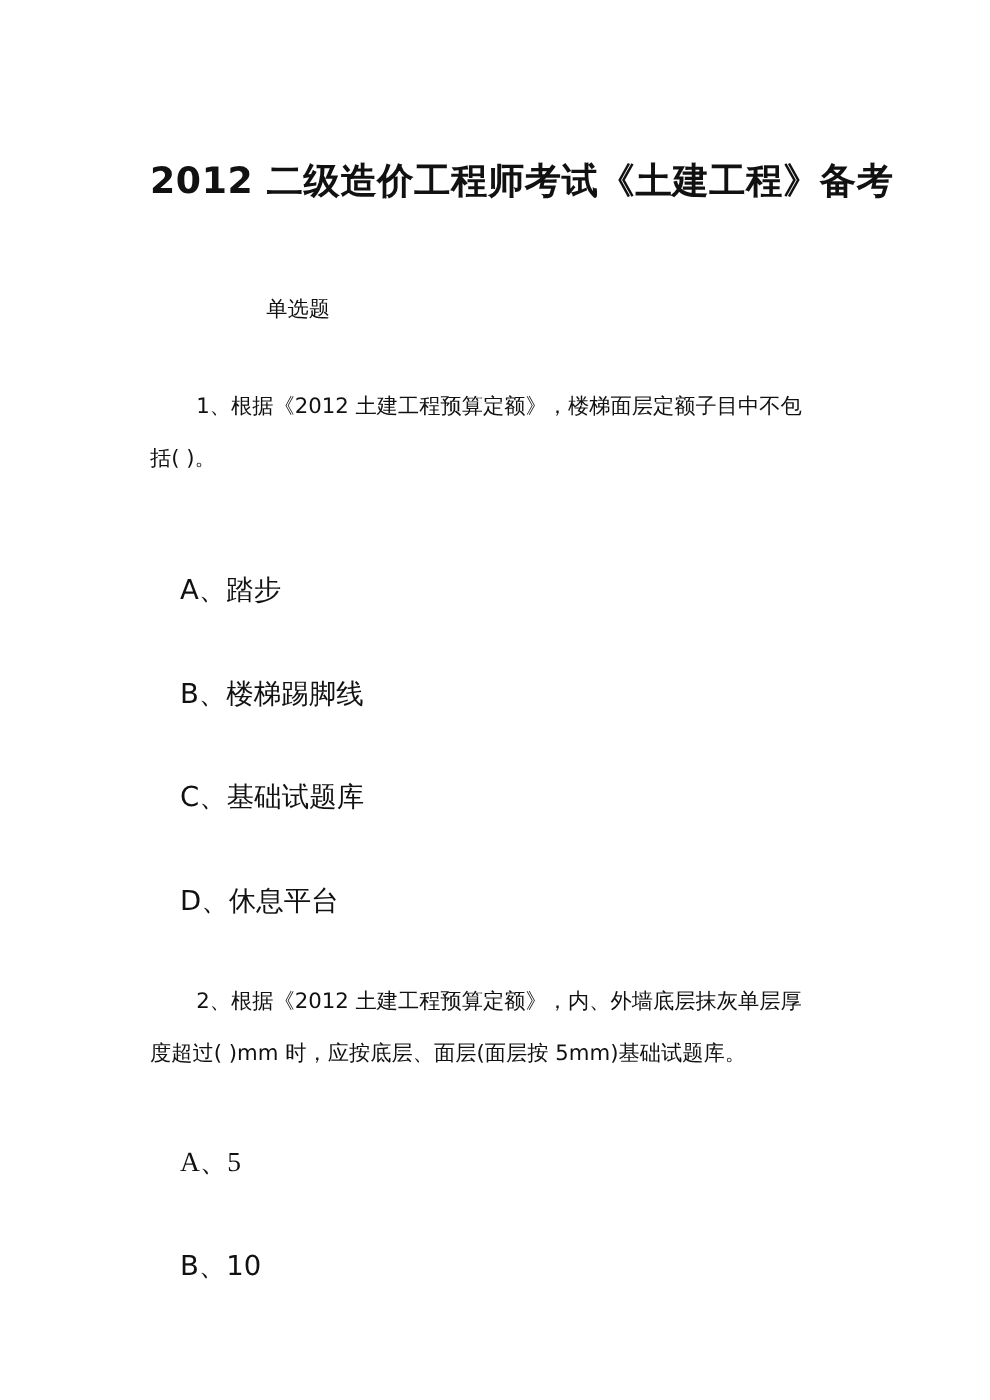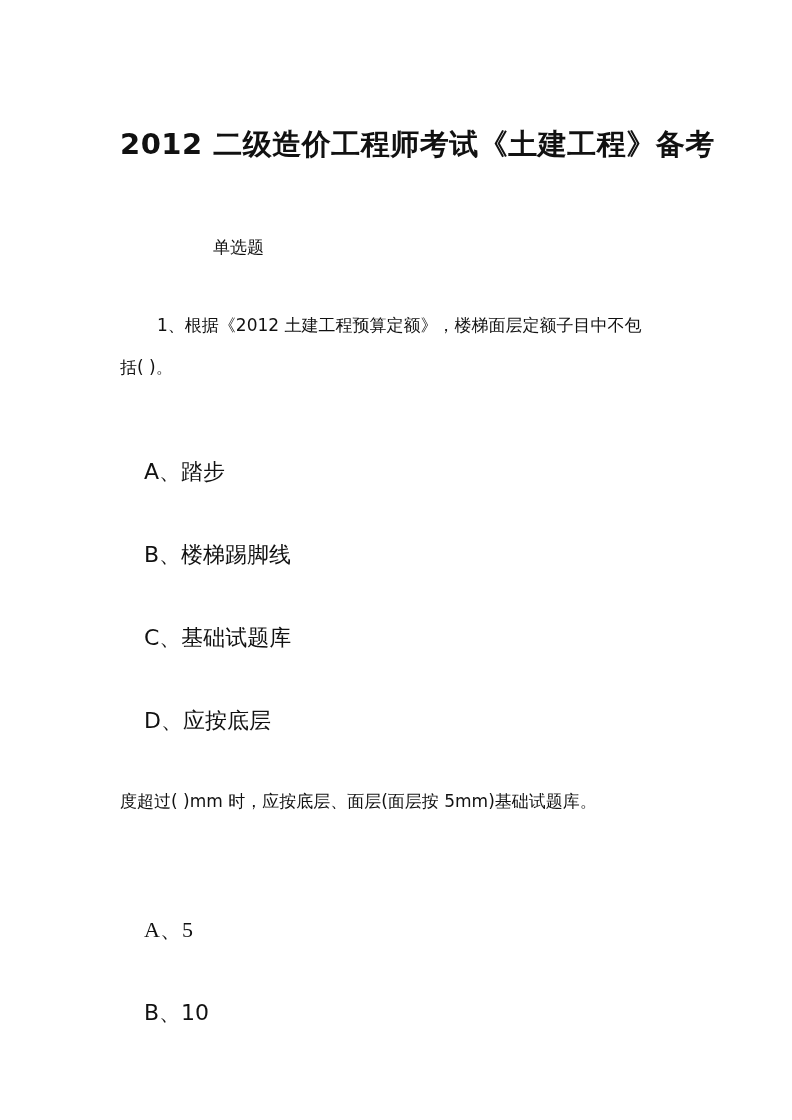--- a/index.html
+++ b/index.html
@@ -27,22 +27,23 @@
   <div class="section">单选题</div>
 
   <div class="para" style="top:304px;">
     <span class="line indent">1、根据《2012 土建工程预算定额》，楼梯面层定额子目中不包</span>
     <span class="line">括(    )。</span>
   </div>
 
   <div class="opt" style="top:457px;">A、踏步</div>
   <div class="opt" style="top:540px;">B、楼梯踢脚线</div>
   <div class="opt" style="top:623px;">C、基础试题库</div>
-  <div class="opt" style="top:706px;">D、应按底层</div>
+  <div class="opt" style="top:706px;">D、休息平台</div>
 
   <div class="para" style="top:780px;">
+    <span class="line indent">2、根据《2012 土建工程预算定额》，内、外墙底层抹灰单层厚</span>
     <span class="line">度超过(    )mm 时，应按底层、面层(面层按 5mm)基础试题库。</span>
   </div>
 
   <div class="opt" style="top:915px;font-family:Liberation Serif, serif;">A、5</div>
   <div class="opt" style="top:998px;">B、10</div>
 
 </div>
 
 </body></html>

